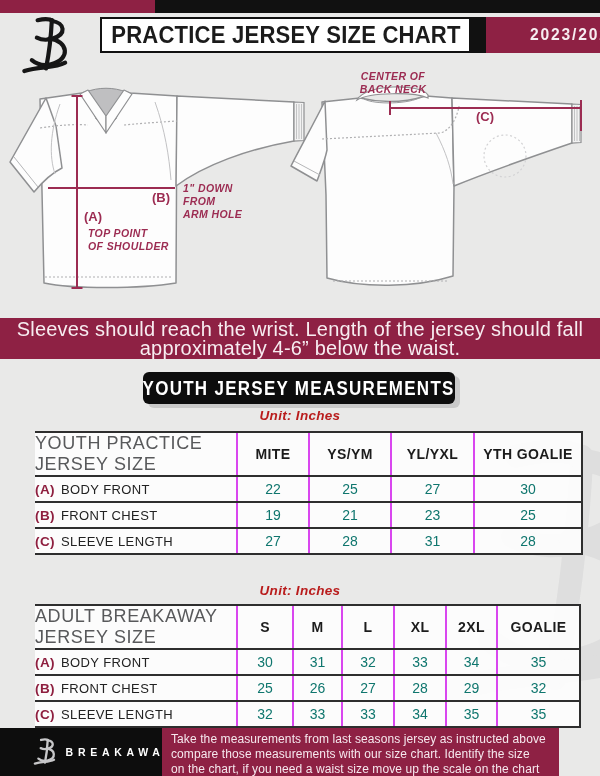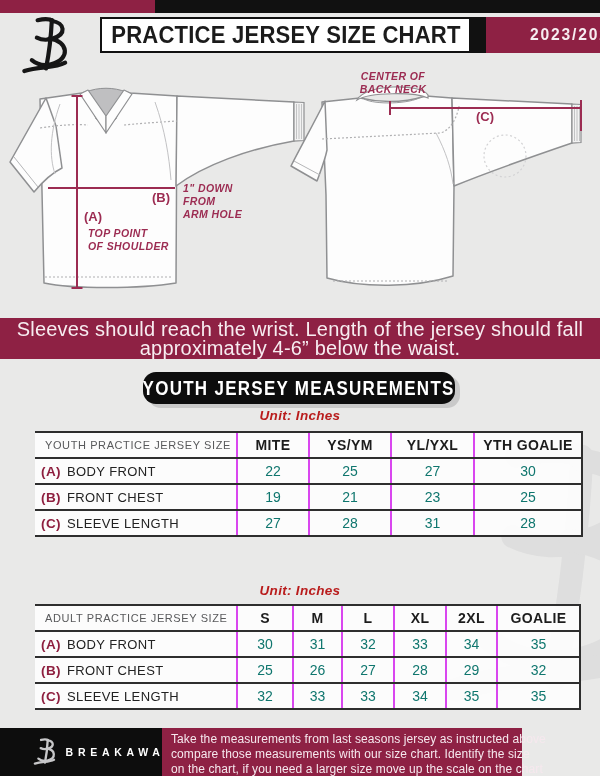--- a/index.html
+++ b/index.html
@@ -29,49 +29,49 @@
   
   .jersey-svg{left:0;top:60px;z-index:1;}
   
   .note-banner{
     left:0;top:318px;width:600px;height:41px;background:#8e2144;z-index:2;
     display:flex;flex-direction:column;align-items:center;justify-content:center;gap:2px;
   }
   .note-banner div{color:#f7ecf0;font-size:20px;letter-spacing:0.2px;line-height:17px;}
   
   .section-banner{
-    left:143px;width:312px;height:32px;background:#0d0d0d;border-radius:13px;
+    left:143px;width:312px;height:32px;background:#0d0d0d;border-radius:6px;
     box-shadow:5px 4px 0 rgba(175,175,175,0.55);z-index:2;
     display:flex;align-items:center;justify-content:center;
   }
   .section-banner span{color:#fff;font-size:20px;font-weight:700;letter-spacing:1.5px;
     display:inline-block;transform:scaleX(0.85);white-space:nowrap;}
   .unit-label{width:600px;left:0;text-align:center;font-size:13.5px;font-style:italic;
     font-weight:700;color:#b91c1c;z-index:2;letter-spacing:0.3px;}
   
   .meas-table{position:absolute;border-collapse:collapse;table-layout:fixed;z-index:2;}
   .meas-table td{
     border-bottom:2px solid #2e2e2e;height:24px;padding:0;
     background:rgba(255,255,255,0.86);vertical-align:middle;
   }
   .meas-table tr.head-row td{border-top:2px solid #2e2e2e;}
   .meas-table td.vcell{border-left:2px solid #d946ef;text-align:center;}
   .meas-table td:last-child{border-right:2px solid #2e2e2e;}
-  td.lbl-head{color:#58595b;font-size:11px;letter-spacing:0.6px;padding-left:10px;}
+  td.lbl-head{color:#58595b;font-size:18px;letter-spacing:0.6px;padding-left:0;}
   td.col-head{font-weight:700;font-size:14px;color:#1c1c1c;letter-spacing:0.4px;}
-  td.row-lbl{padding-left:6px;font-size:13px;color:#222;letter-spacing:0.4px;}
+  td.row-lbl{padding-left:0;font-size:13px;color:#222;letter-spacing:0.4px;}
   td.row-lbl .key{color:#8e1f3f;font-weight:700;font-size:13.5px;margin-right:6px;}
   td.vcell.val{font-size:14px;color:#0f766e;}
   
   .watermark{left:440px;top:420px;z-index:0;opacity:0.8;}
   
   .footer-black{left:0;top:728px;width:159px;height:48px;background:#0d0d0d;z-index:2;
     display:flex;align-items:center;justify-content:center;gap:8px;padding-left:24px;}
   .brand-text{color:#fff;font-size:10.5px;font-weight:700;letter-spacing:0.45em;white-space:nowrap;}
-  .footer-maroon{left:162px;top:728px;width:360px;height:48px;background:#8e2144;z-index:2;
+  .footer-maroon{left:162px;top:728px;width:397px;height:48px;background:#8e2144;z-index:2;
     box-sizing:border-box;padding:4px 0 0 9px;display:flex;flex-direction:column;justify-content:center;}
   .footer-maroon div{color:#f6e8ee;font-size:12px;line-height:15px;letter-spacing:0.1px;white-space:nowrap;}
   
   .ann-bold{font-family:"Liberation Sans",sans-serif;font-weight:700;font-size:13px;fill:#9c2c52;}
   .ann-it{font-family:"Liberation Sans",sans-serif;font-style:italic;font-weight:700;font-size:10.5px;fill:#9c2c52;letter-spacing:0.4px;}
 </style>
 </head>
 <body>
 
 <div class="page">
@@ -229,21 +229,21 @@
         <col style="width:202px">
         <col style="width:56px">
         <col style="width:49px">
         <col style="width:52px">
         <col style="width:52px">
         <col style="width:51px">
         <col style="width:83px">
       </colgroup>
     <tbody>
         <tr class="head-row">
-      <td class="lbl-head">ADULT PRACTICE JERSEY SIZE</td>
+      <td class="lbl-head">ADULT BREAKAWAY JERSEY SIZE</td>
       <td class="vcell col-head">S</td>
       <td class="vcell col-head">M</td>
       <td class="vcell col-head">L</td>
       <td class="vcell col-head">XL</td>
       <td class="vcell col-head">2XL</td>
       <td class="vcell col-head">GOALIE</td>
     </tr>
     <tr>
       <td class="row-lbl"><span class="key">(A)</span><span>BODY FRONT</span></td>
       <td class="vcell val">30</td>
@@ -282,16 +282,16 @@
         <path d="M37,6 C53,8 55,22 38,27 C32,29 25,29 19,26"></path>
         <path d="M34,27 C57,30 60,52 36,58 C28,60 19,58 13,53"></path>
         <path d="M4,66 C22,60 40,63 53,56"></path>
       </g>
     </svg>
     <span class="brand-text">BREAKAWAY</span>
   </div>
   <div class="abs footer-maroon">
     <div>Take the measurements from last seasons jersey as instructed above</div>
     <div>compare those measurements  with our size chart. Identify the size</div>
-    <div>on the chart, if you need a larger size move up the scale on the chart</div>
+    <div>on the chart, if you need a waist size move up the scale on the chart</div>
   </div>
 
 </div>
 
 </body></html>

